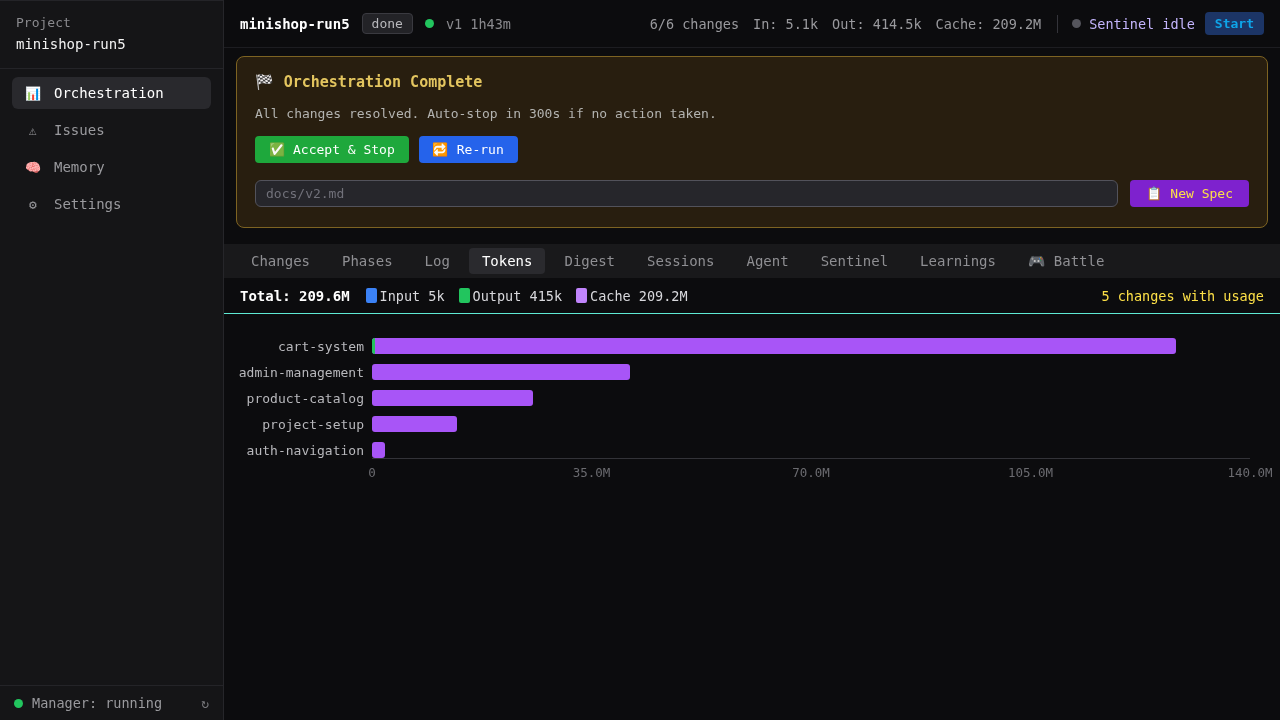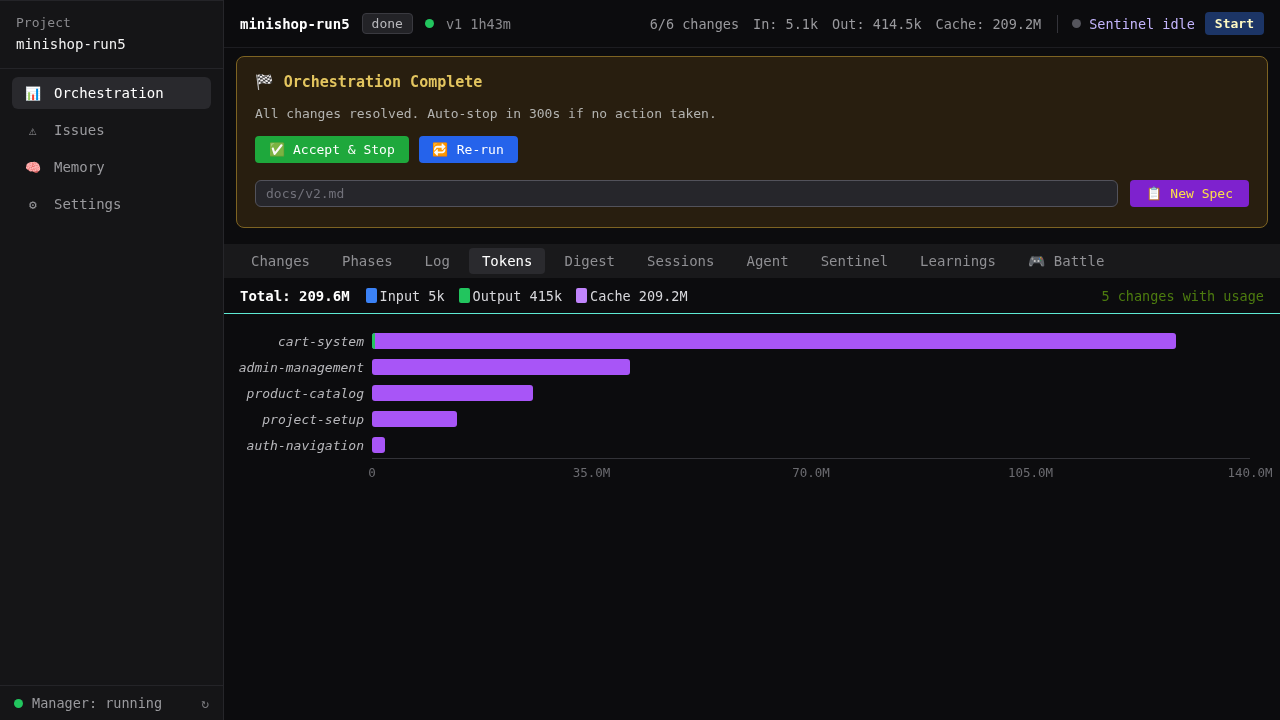--- a/index.html
+++ b/index.html
@@ -51,21 +51,21 @@
     background:#232327; border:1px solid #3a3a40; border-radius:4px;
     padding:2px 9px; color:#b8b8bc; font-size:13px;
   }
   .tb-version { color:#8a8a8e; font-size:13.5px; }
   .tb-stats { margin-left:auto; display:flex; gap:14px; color:#9a9a9e; font-size:13.5px; }
   .tb-right { display:flex; align-items:center; gap:10px; }
   .v-divider { width:1px; height:18px; background:#34343a; margin:0 4px; }
   .sentinel-dot { background:#55555c; }
   .tb-sentinel { color:#c4b5fd; font-size:13.5px; display:flex; align-items:center; gap:8px; }
   .btn-start {
-    background:#1c3566; color:#fef9c3; border:none; border-radius:4px;
+    background:#1c3566; color:#0ea5e9; border:none; border-radius:4px;
     padding:4px 10px; font-size:13px; font-weight:bold;
     font-family:inherit; cursor:pointer;
   }
   
   .content { flex:1; overflow:hidden; }
   .banner {
     margin:8px 12px 0 12px; padding:16px 18px 20px 18px;
     background:#281e0f; border:1px solid #7d6322; border-radius:8px;
   }
   .banner-title { color:#e3c55f; font-weight:bold; font-size:15px; display:flex; align-items:center; gap:10px; }
@@ -92,24 +92,24 @@
   }
   .tab.active { background:#2a2a2e; color:#ffffff; }
   
   .usage-row {
     height:36px; display:flex; align-items:center; gap:16px;
     padding:0 16px; border-bottom:1px solid #5eead4; font-size:14px;
   }
   .usage-total { color:#ffffff; font-weight:bold; }
   .legend-item { display:flex; gap:3px; color:#d8d8dc; font-size:13.5px; }
   .legend-chip { width:11px; height:15px; border-radius:2px; display:inline-block; }
-  .usage-note { margin-left:auto; color:#4d7c0f; font-size:13.5px; }
+  .usage-note { margin-left:auto; color:#fde047; font-size:13.5px; }
   
   .chart { padding:14px 30px 0 0; }
-  .chart-row { display:flex; align-items:center; height:26px;font-style:italic; }
+  .chart-row { display:flex; align-items:flex-end; height:26px; }
   .bar-label {
     width:148px; flex:0 0 148px; text-align:right; padding-right:8px;
     color:#b8b8bc; font-size:13px;
   }
   .bar-track { flex:1; position:relative; height:16px; }
   .bar {
     position:absolute; left:0; top:0; height:16px; border-radius:3px;
     overflow:hidden;
   }
   .bar .sliver { position:absolute; left:0; top:0; bottom:0; width:3px; }

